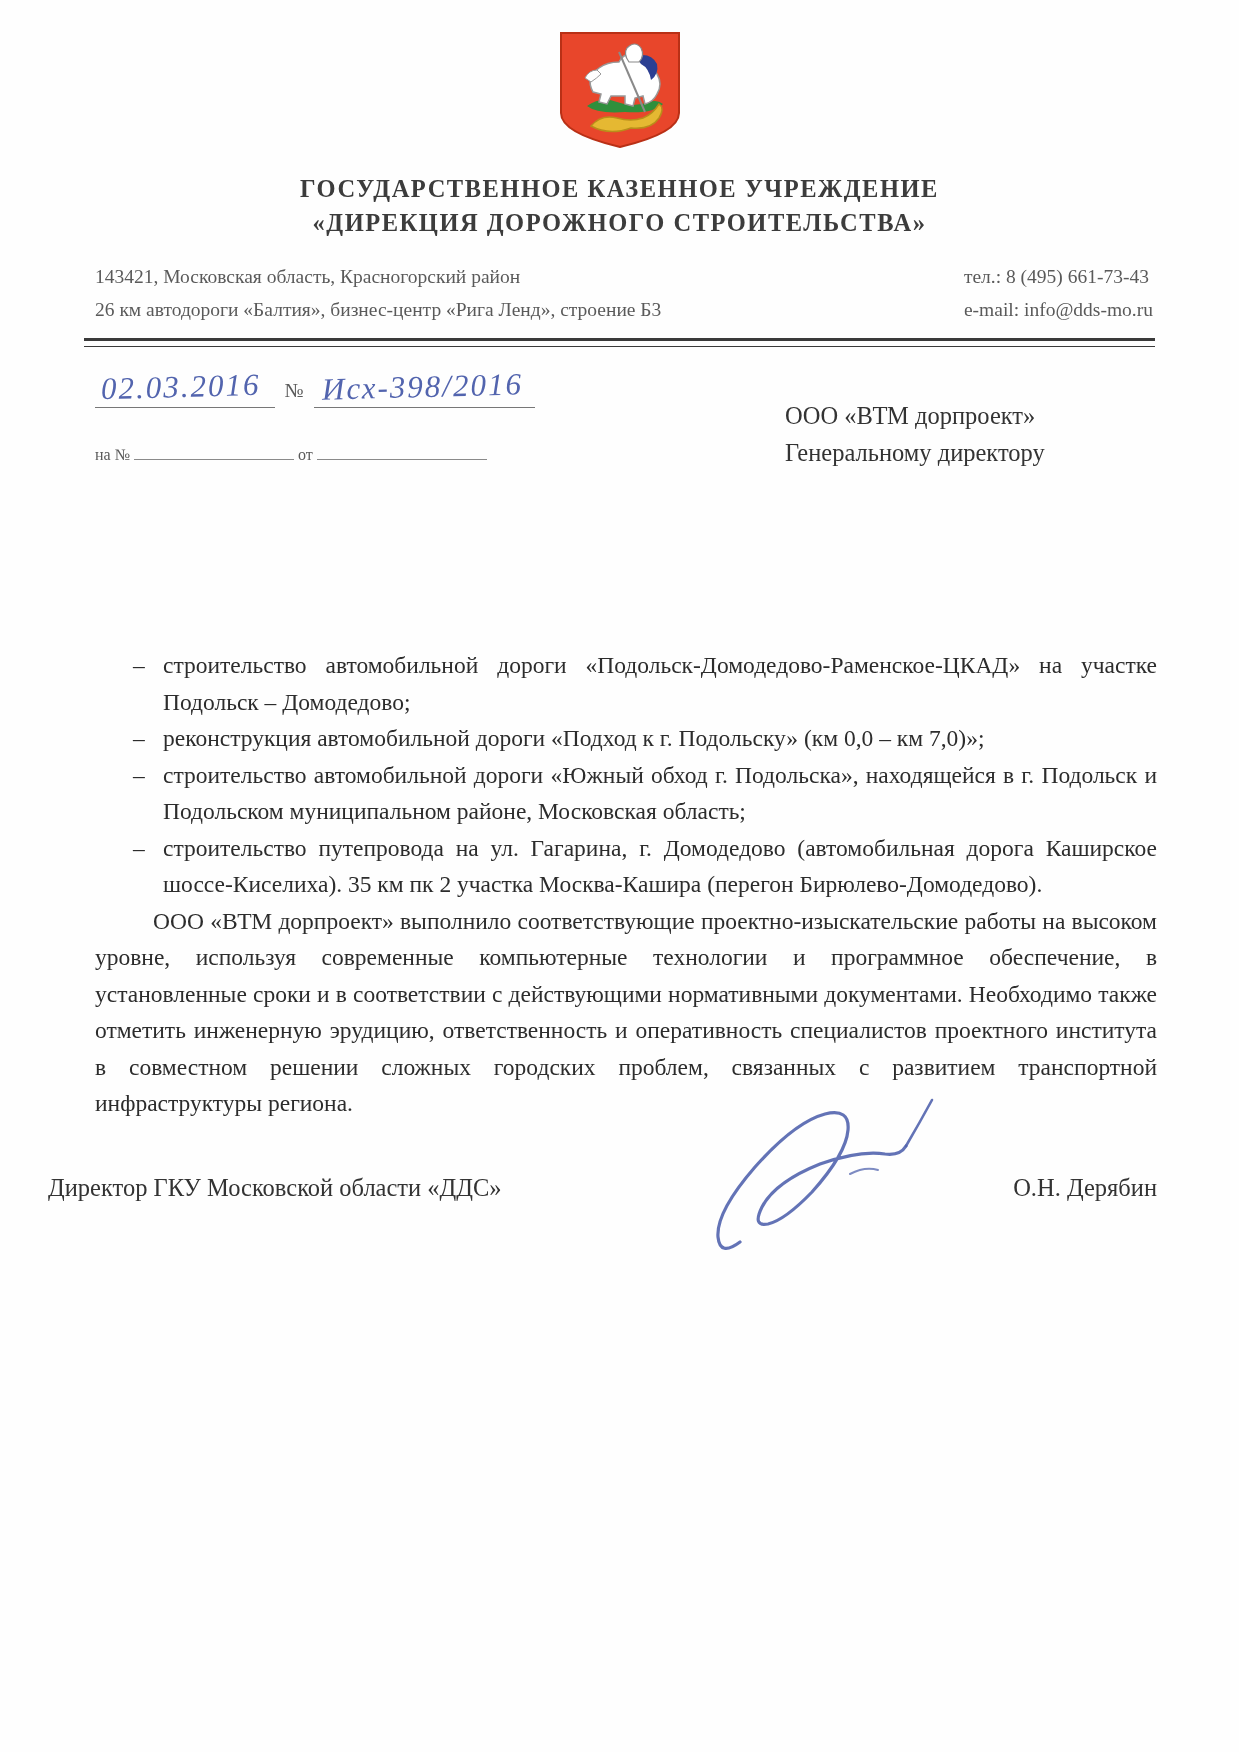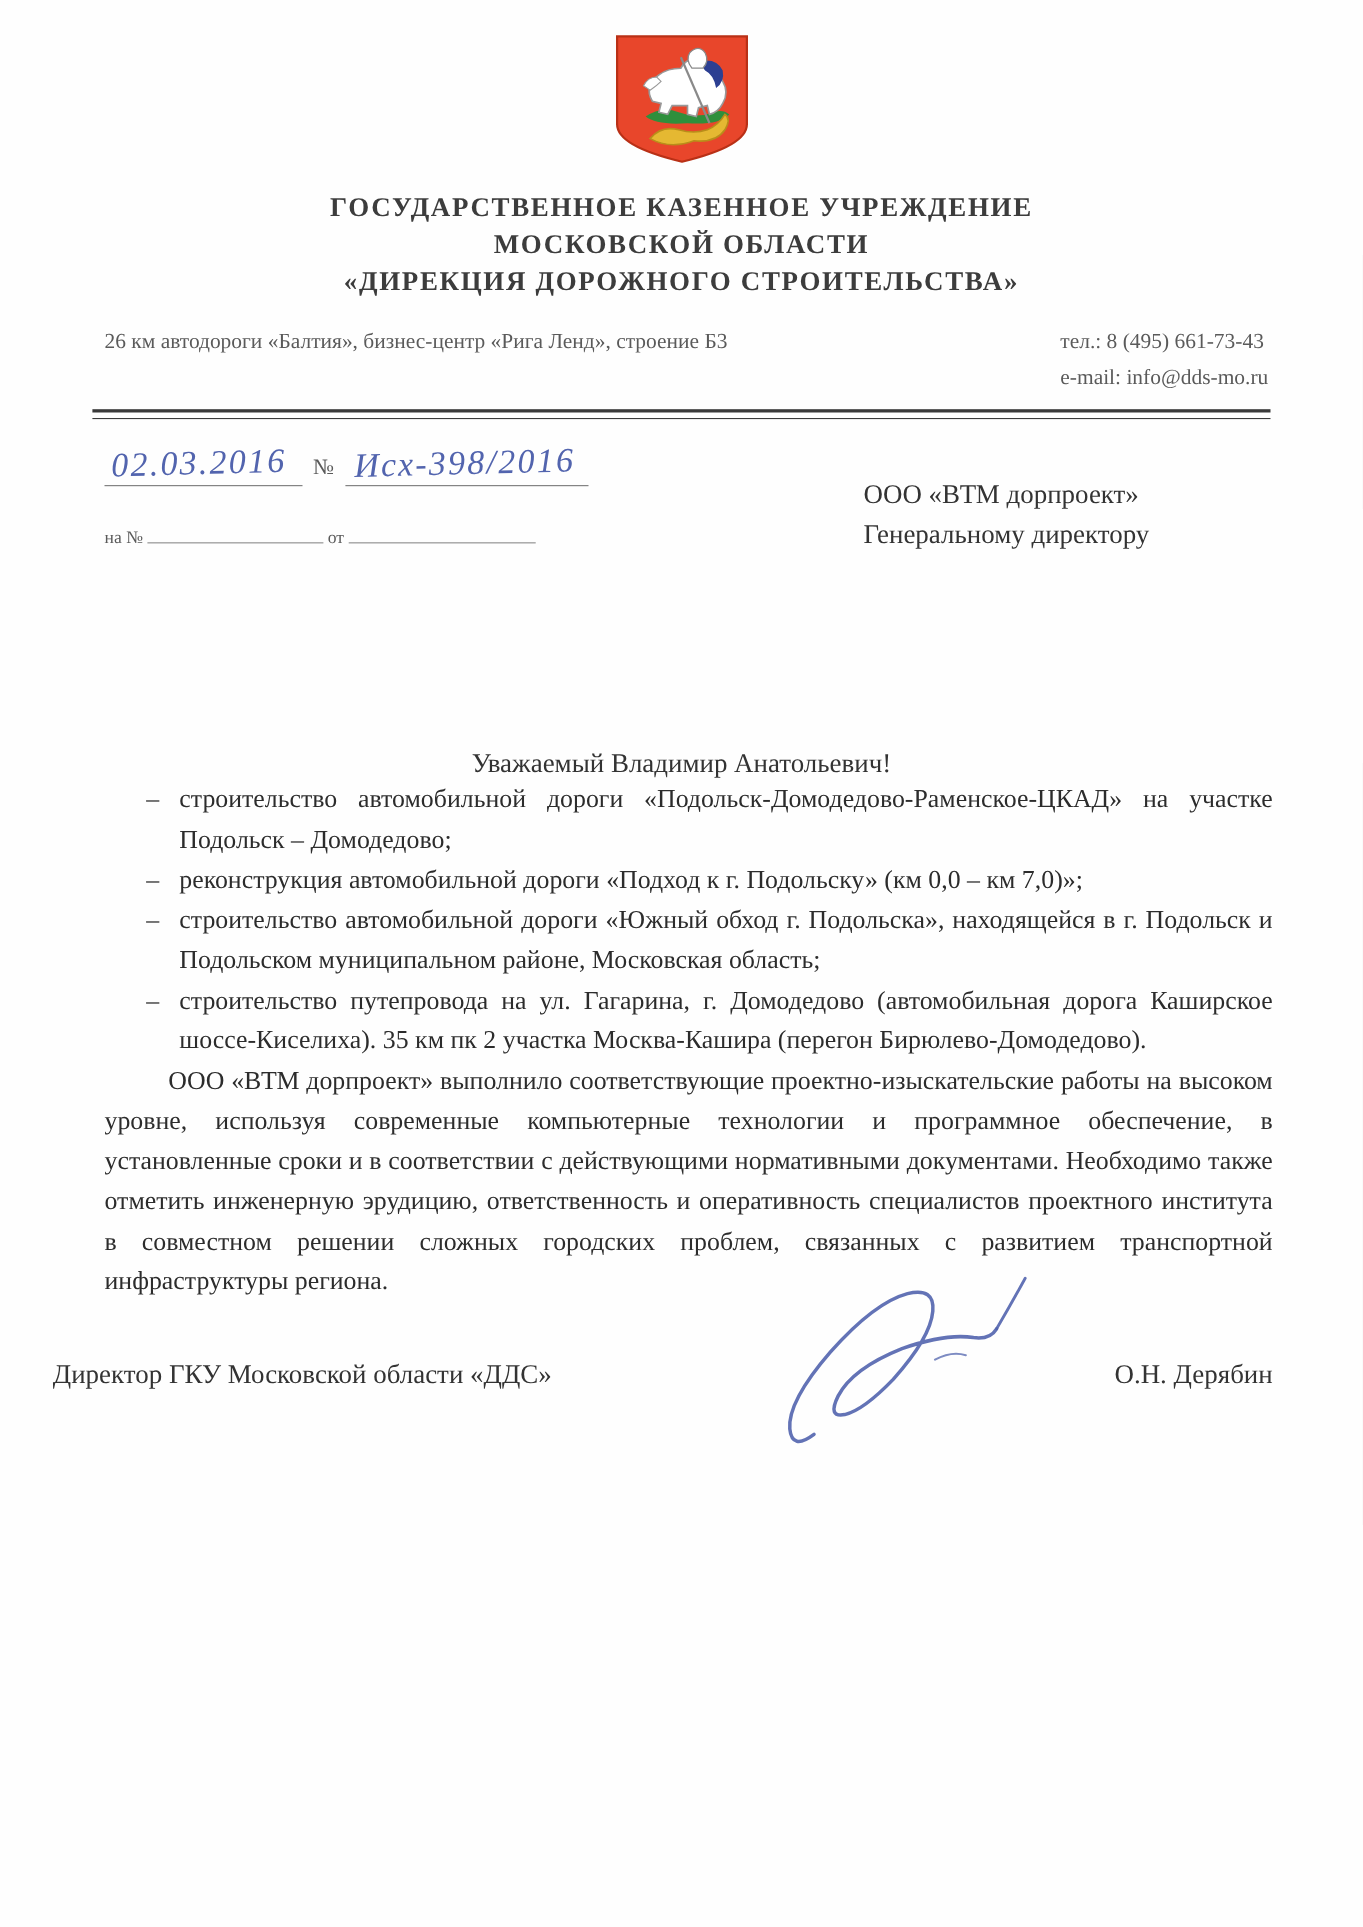--- a/index.html
+++ b/index.html
@@ -82,26 +82,26 @@
       <path d="M78,26 q16,-4 22,8 q2,10 -6,16 q-2,-12 -10,-16 z" fill="#2c3f92"></path>
 
       <path d="M70,18 q8,-8 14,0 q4,8 -2,14 l-10,0 q-6,-8 -2,-14 z" fill="#ffffff" stroke="#8a8a8a" stroke-width="1.2"></path>
 
       <line x1="62" y1="22" x2="88" y2="82" stroke="#8a8a8a" stroke-width="2"></line>
     </svg>
   </div>
 
   <div class="org-block">
     <div>ГОСУДАРСТВЕННОЕ КАЗЕННОЕ УЧРЕЖДЕНИЕ</div>
-    <div>МОСКОВСКОЙ ОБЛАСТИ</div>
     <div>«ДИРЕКЦИЯ ДОРОЖНОГО СТРОИТЕЛЬСТВА»</div>
   </div>
 
   <div class="contact-row">
     <div class="contact-left">
+      <div>143421,  Московская область, Красногорский район</div>
       <div>26 км автодороги «Балтия», бизнес-центр «Рига Ленд», строение Б3</div>
     </div>
     <div class="contact-right">
       <div>тел.: 8 (495) 661-73-43</div>
       <div>e-mail: info@dds-mo.ru</div>
     </div>
   </div>
 
   <div class="double-rule"></div>
 
@@ -121,21 +121,20 @@
       <span>от</span>
       <span class="blank-line" style="width:170px;"></span>
     </div>
 
     <div class="recipient">
       <div>ООО «ВТМ дорпроект»</div>
       <div>Генеральному директору</div>
     </div>
   </div>
 
-  <div class="salutation">Уважаемый Владимир Анатольевич!</div>
 
   <div class="body-text">
 
     <div class="list">
       <div class="list-item">
         <span class="list-marker">–</span>
         <span class="list-body">строительство автомобильной дороги «Подольск-Домодедово-Раменское-ЦКАД» на участке Подольск – Домодедово;</span>
       </div>
       <div class="list-item">
         <span class="list-marker">–</span>

